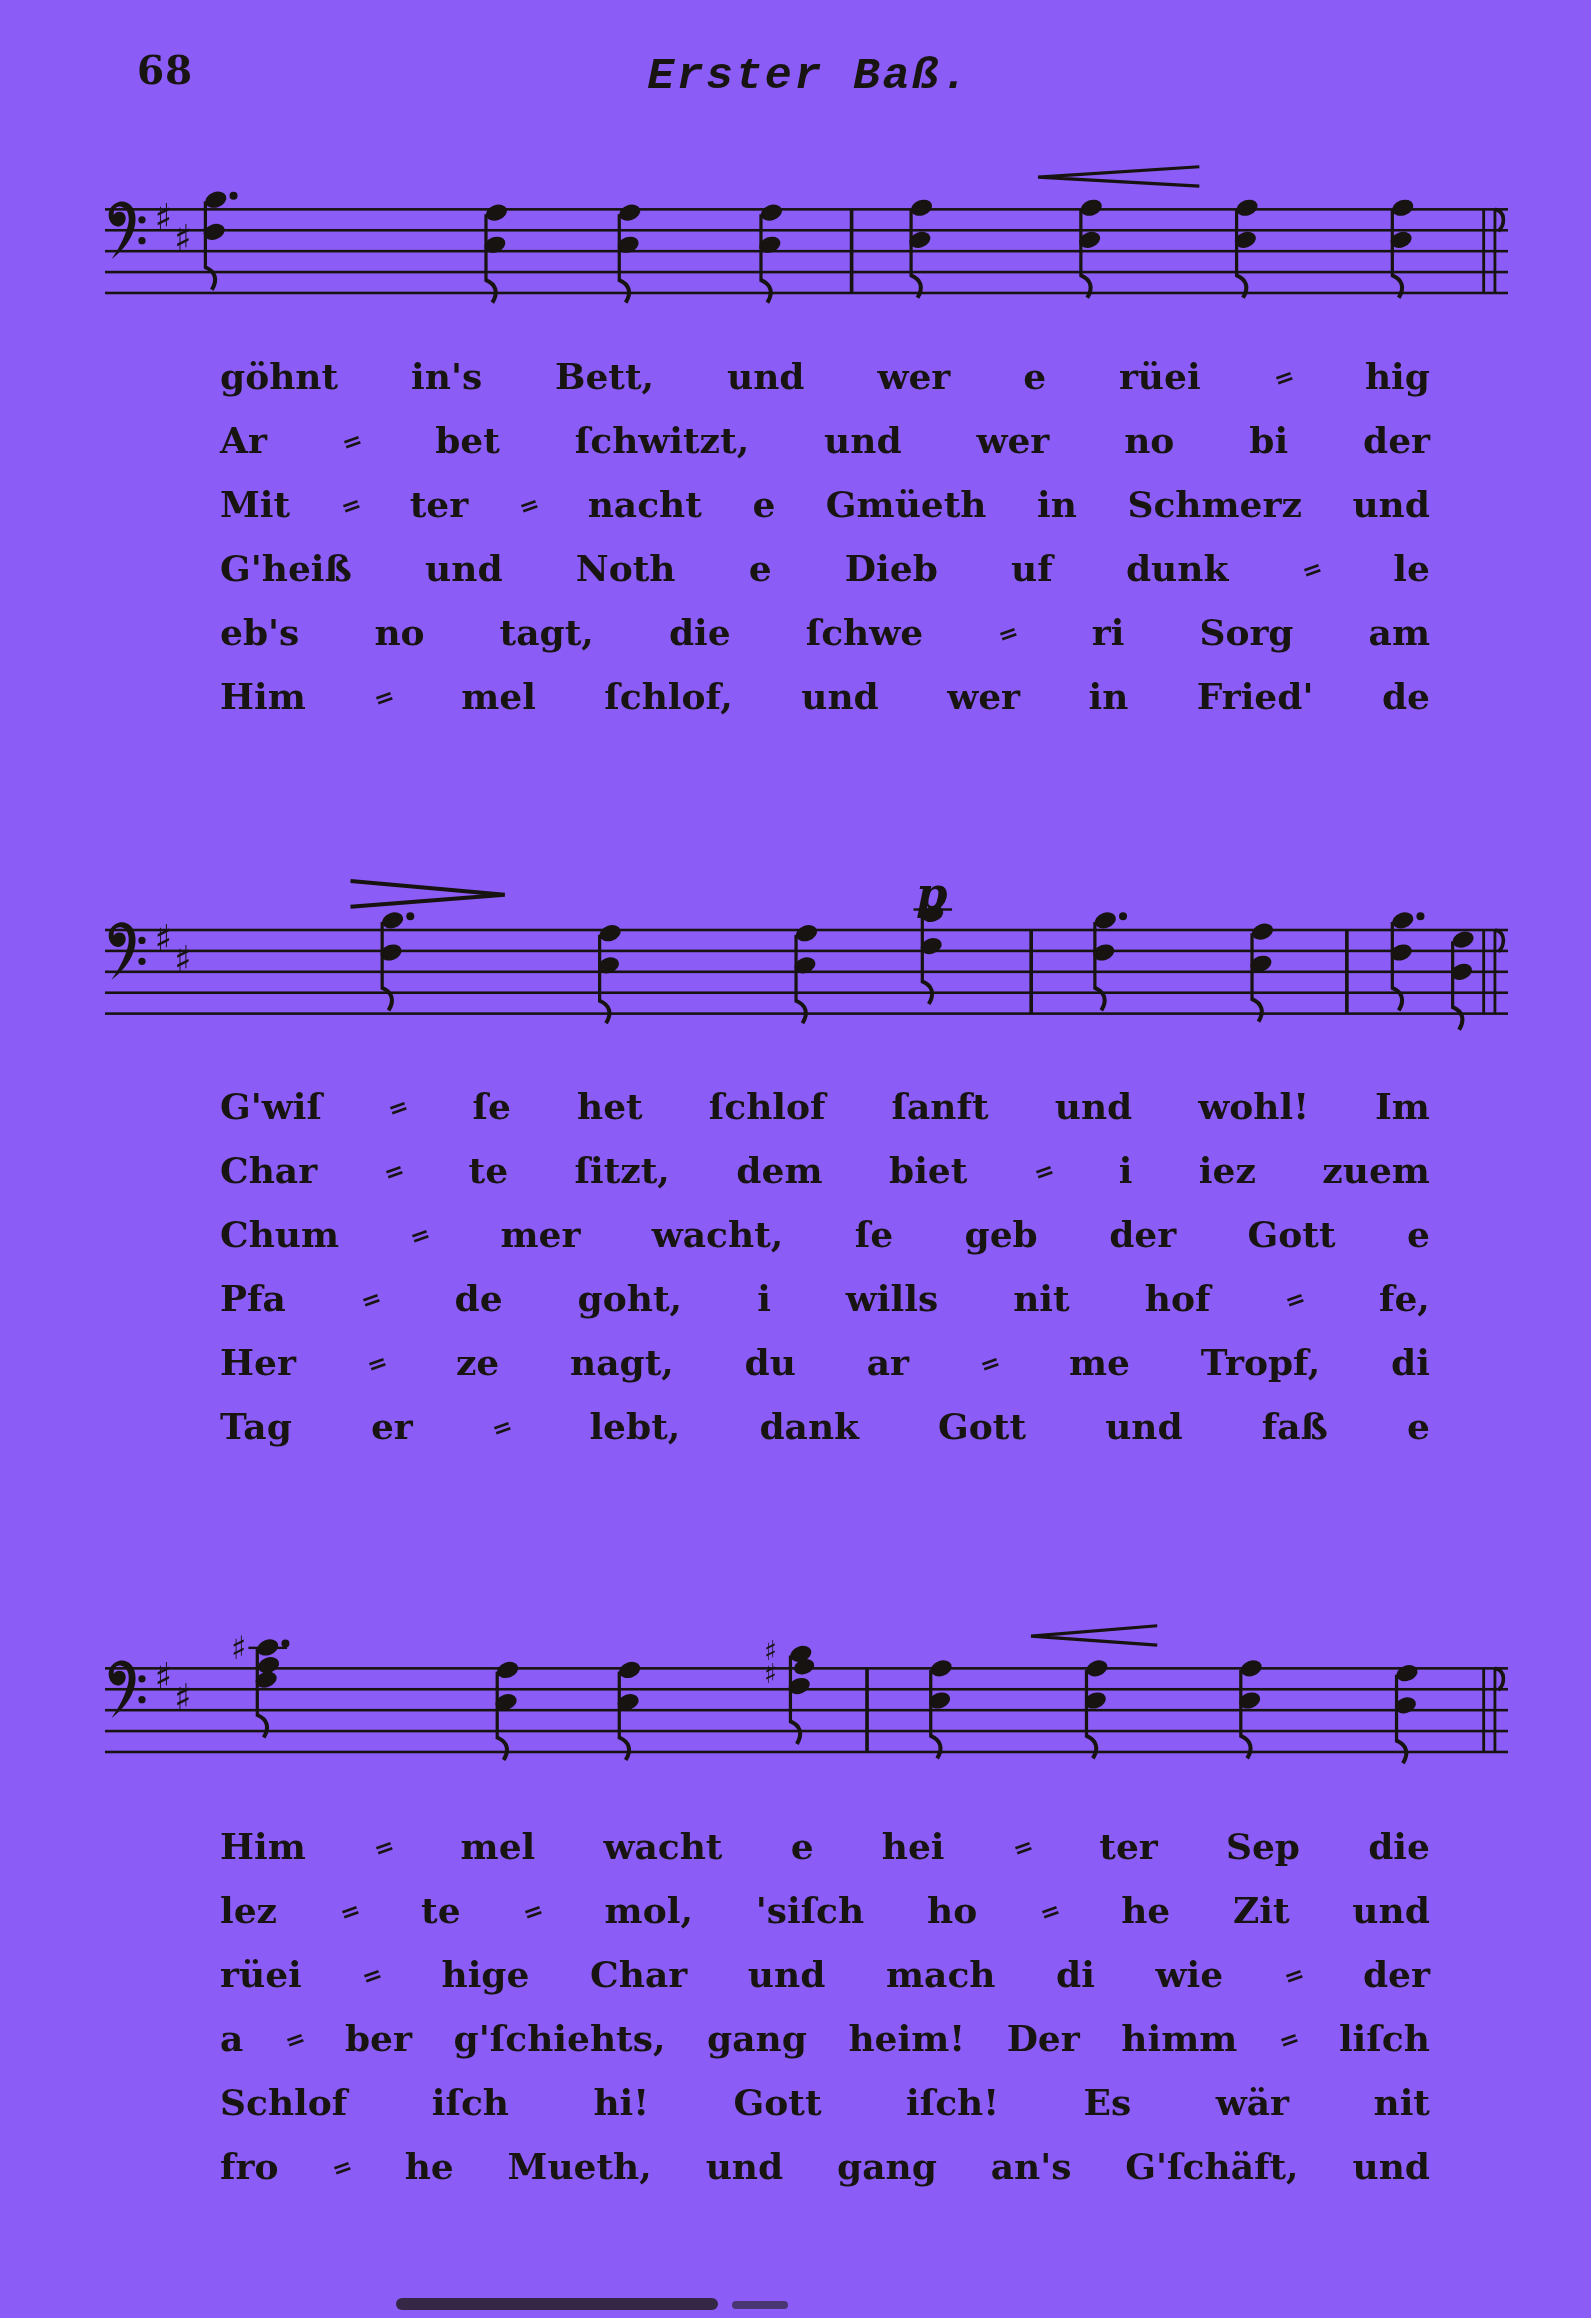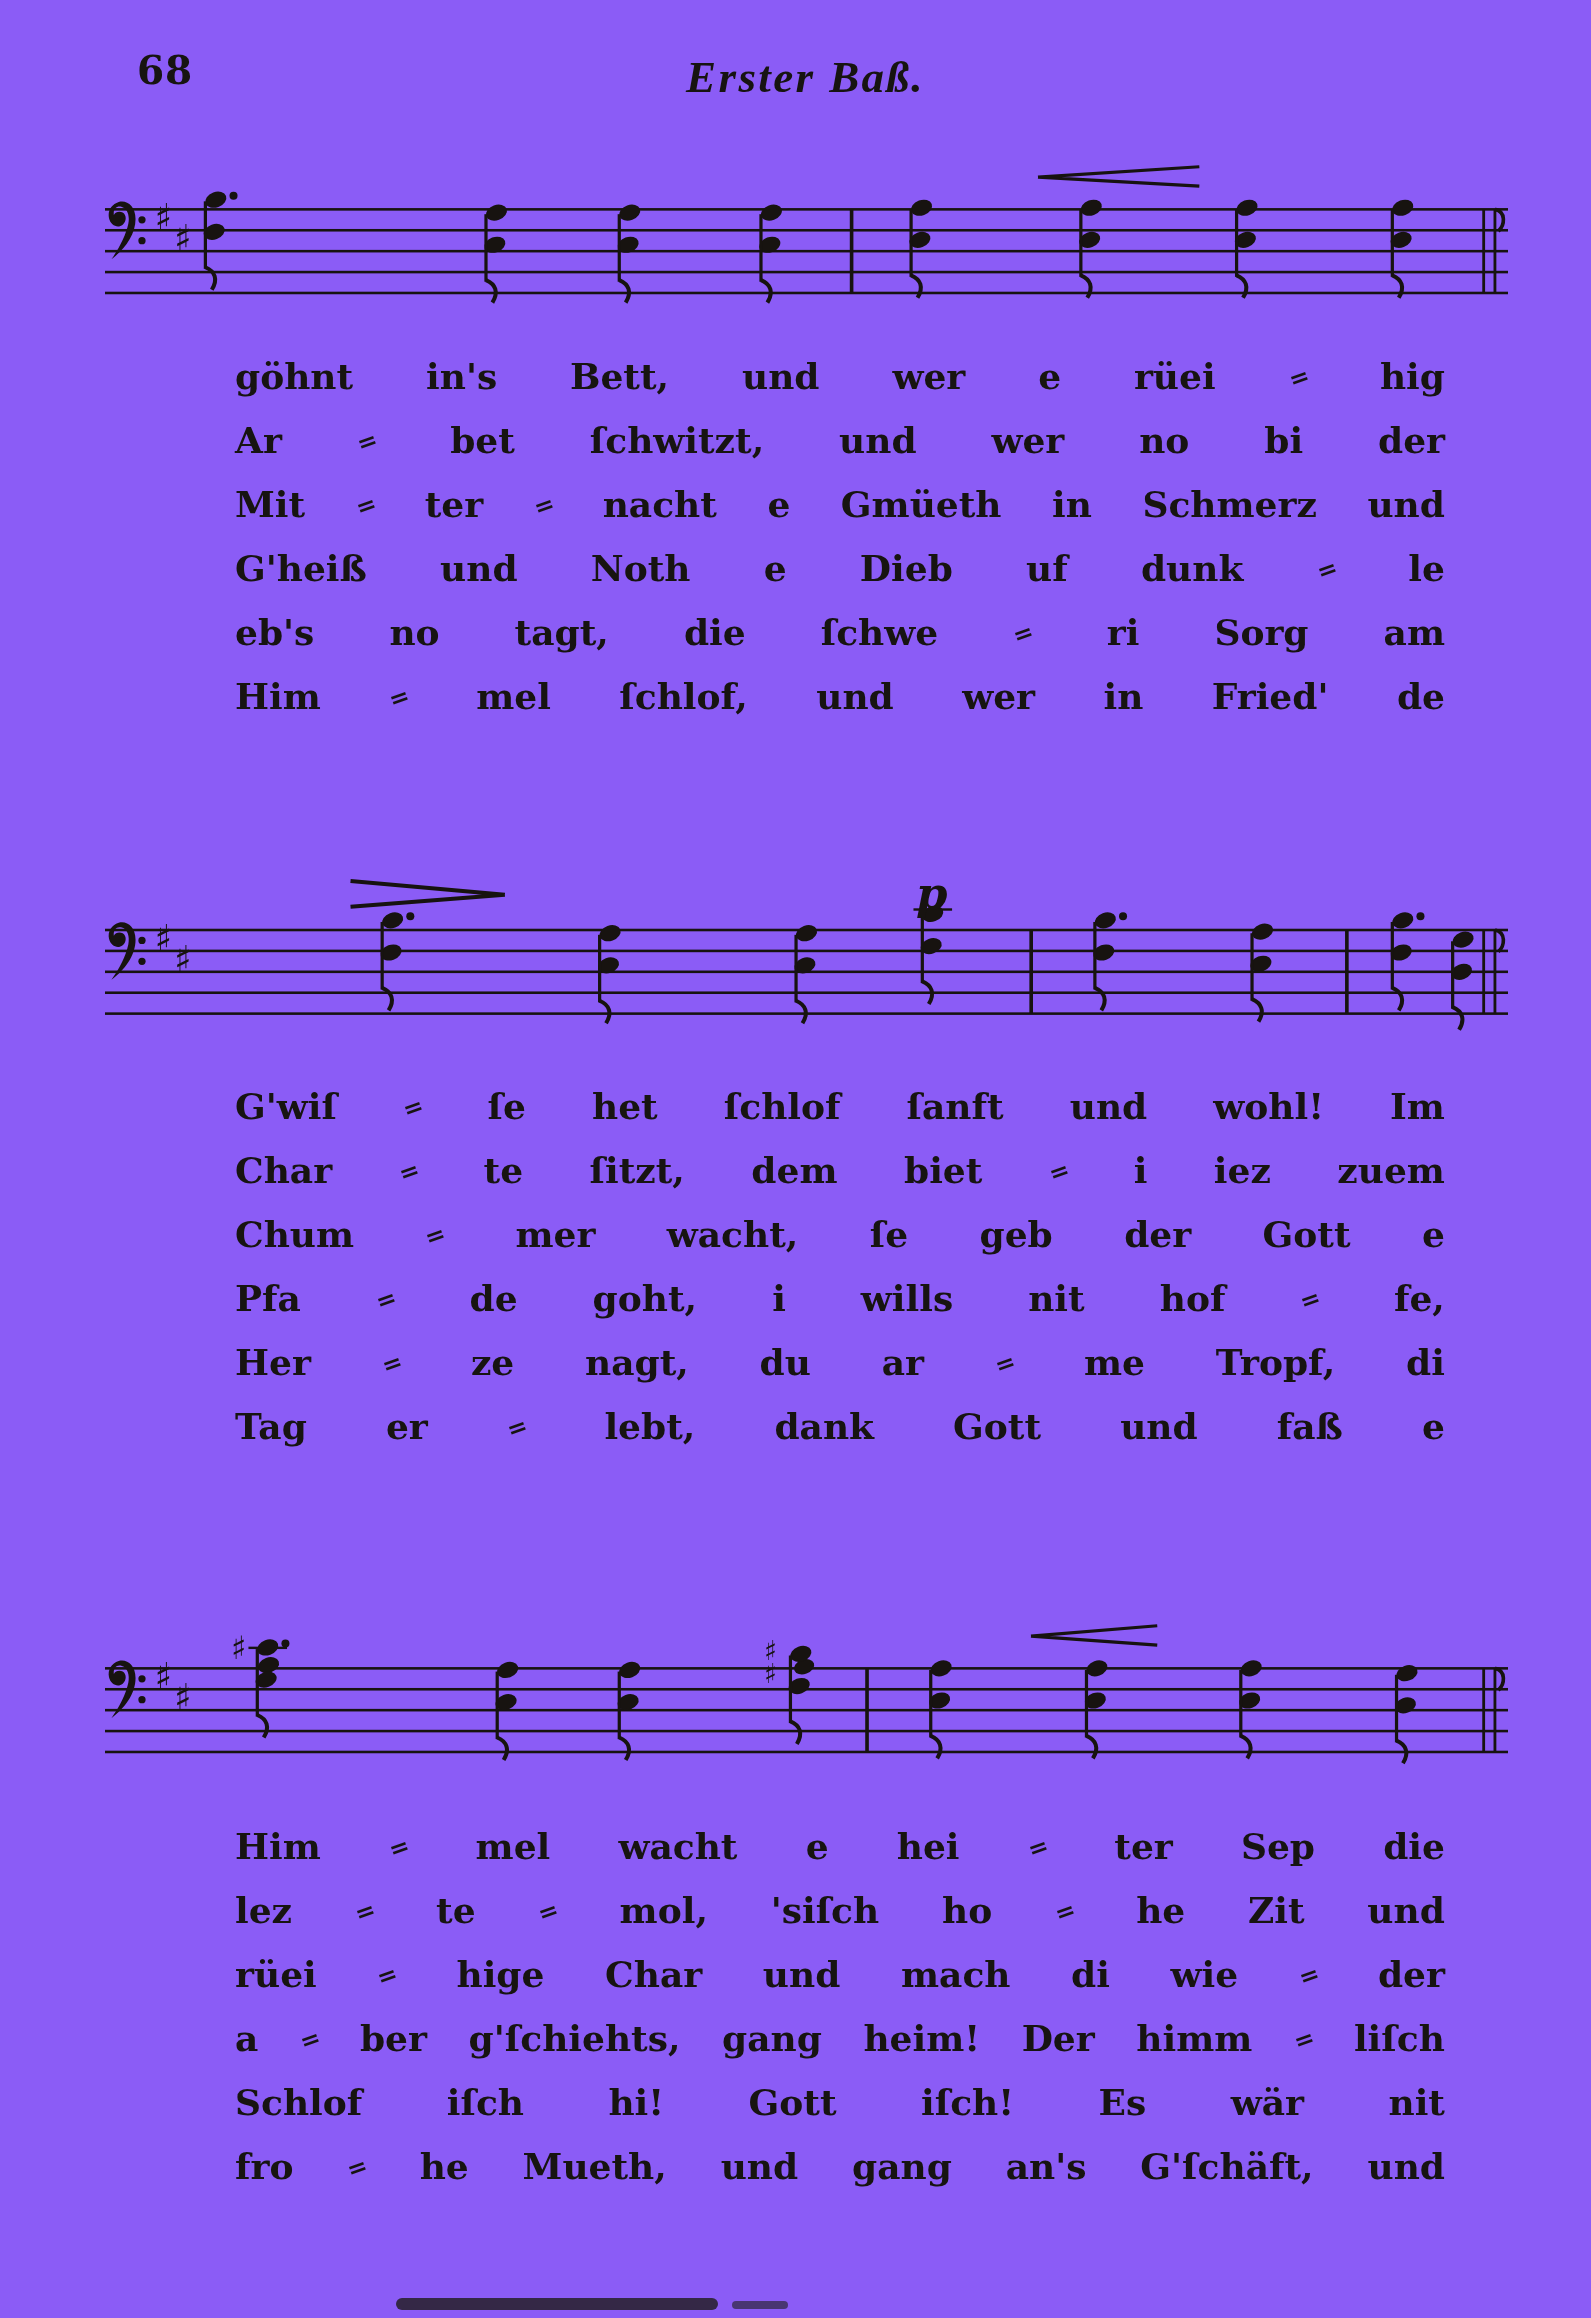--- a/index.html
+++ b/index.html
@@ -2,26 +2,26 @@
 <html style="font-size:13px"><head>
 <meta charset="utf-8">
 <style>
   html,body{margin:0;padding:0;background:#888;}
   .page{position:relative;width:1592px;height:2319px;background:#8b5cf6;overflow:hidden;
         font-family:"DejaVu Serif", serif;color:#171411;}
   .page-number{position:absolute;left:137px;top:47px;font-size:39px;font-weight:700;
                letter-spacing:0.8px;}
   .page-heading{position:absolute;left:50%;top:51px;transform:translateX(-46%);
                 font-size:45px;font-weight:700;font-style:italic;letter-spacing:2.4px;
-                font-family:Liberation Serif, serif;}
+                font-family:Liberation Mono, monospace;}
   .sys{position:absolute;left:105px;width:1403px;}
   .sys1{top:153px;height:169px;}
   .sys2{top:852px;height:193px;}
   .sys3{top:1600px;height:193px;}
-  .verse{position:absolute;left:235px;width:1210px;}
+  .verse{position:absolute;left:220px;width:1210px;}
   .verse1{top:344px;}
   .verse2{top:1074px;}
   .verse3{top:1814px;}
   .verse-line{height:64px;display:flex;align-items:center;justify-content:space-between;}
   .syll{font-size:36px;font-weight:700;white-space:nowrap;}
   .syll.hy{font-size:24px;display:inline-block;transform:rotate(-20deg);
            letter-spacing:-1.6px;position:relative;top:1.6px;}
   .smudge{position:absolute;background:#1e1c1a;border-radius:6.4px;}
   .smudge.a{left:396px;top:2298px;width:322px;height:12px;opacity:.8;}
   .smudge.b{left:732px;top:2301px;width:56px;height:8px;opacity:.6;}

